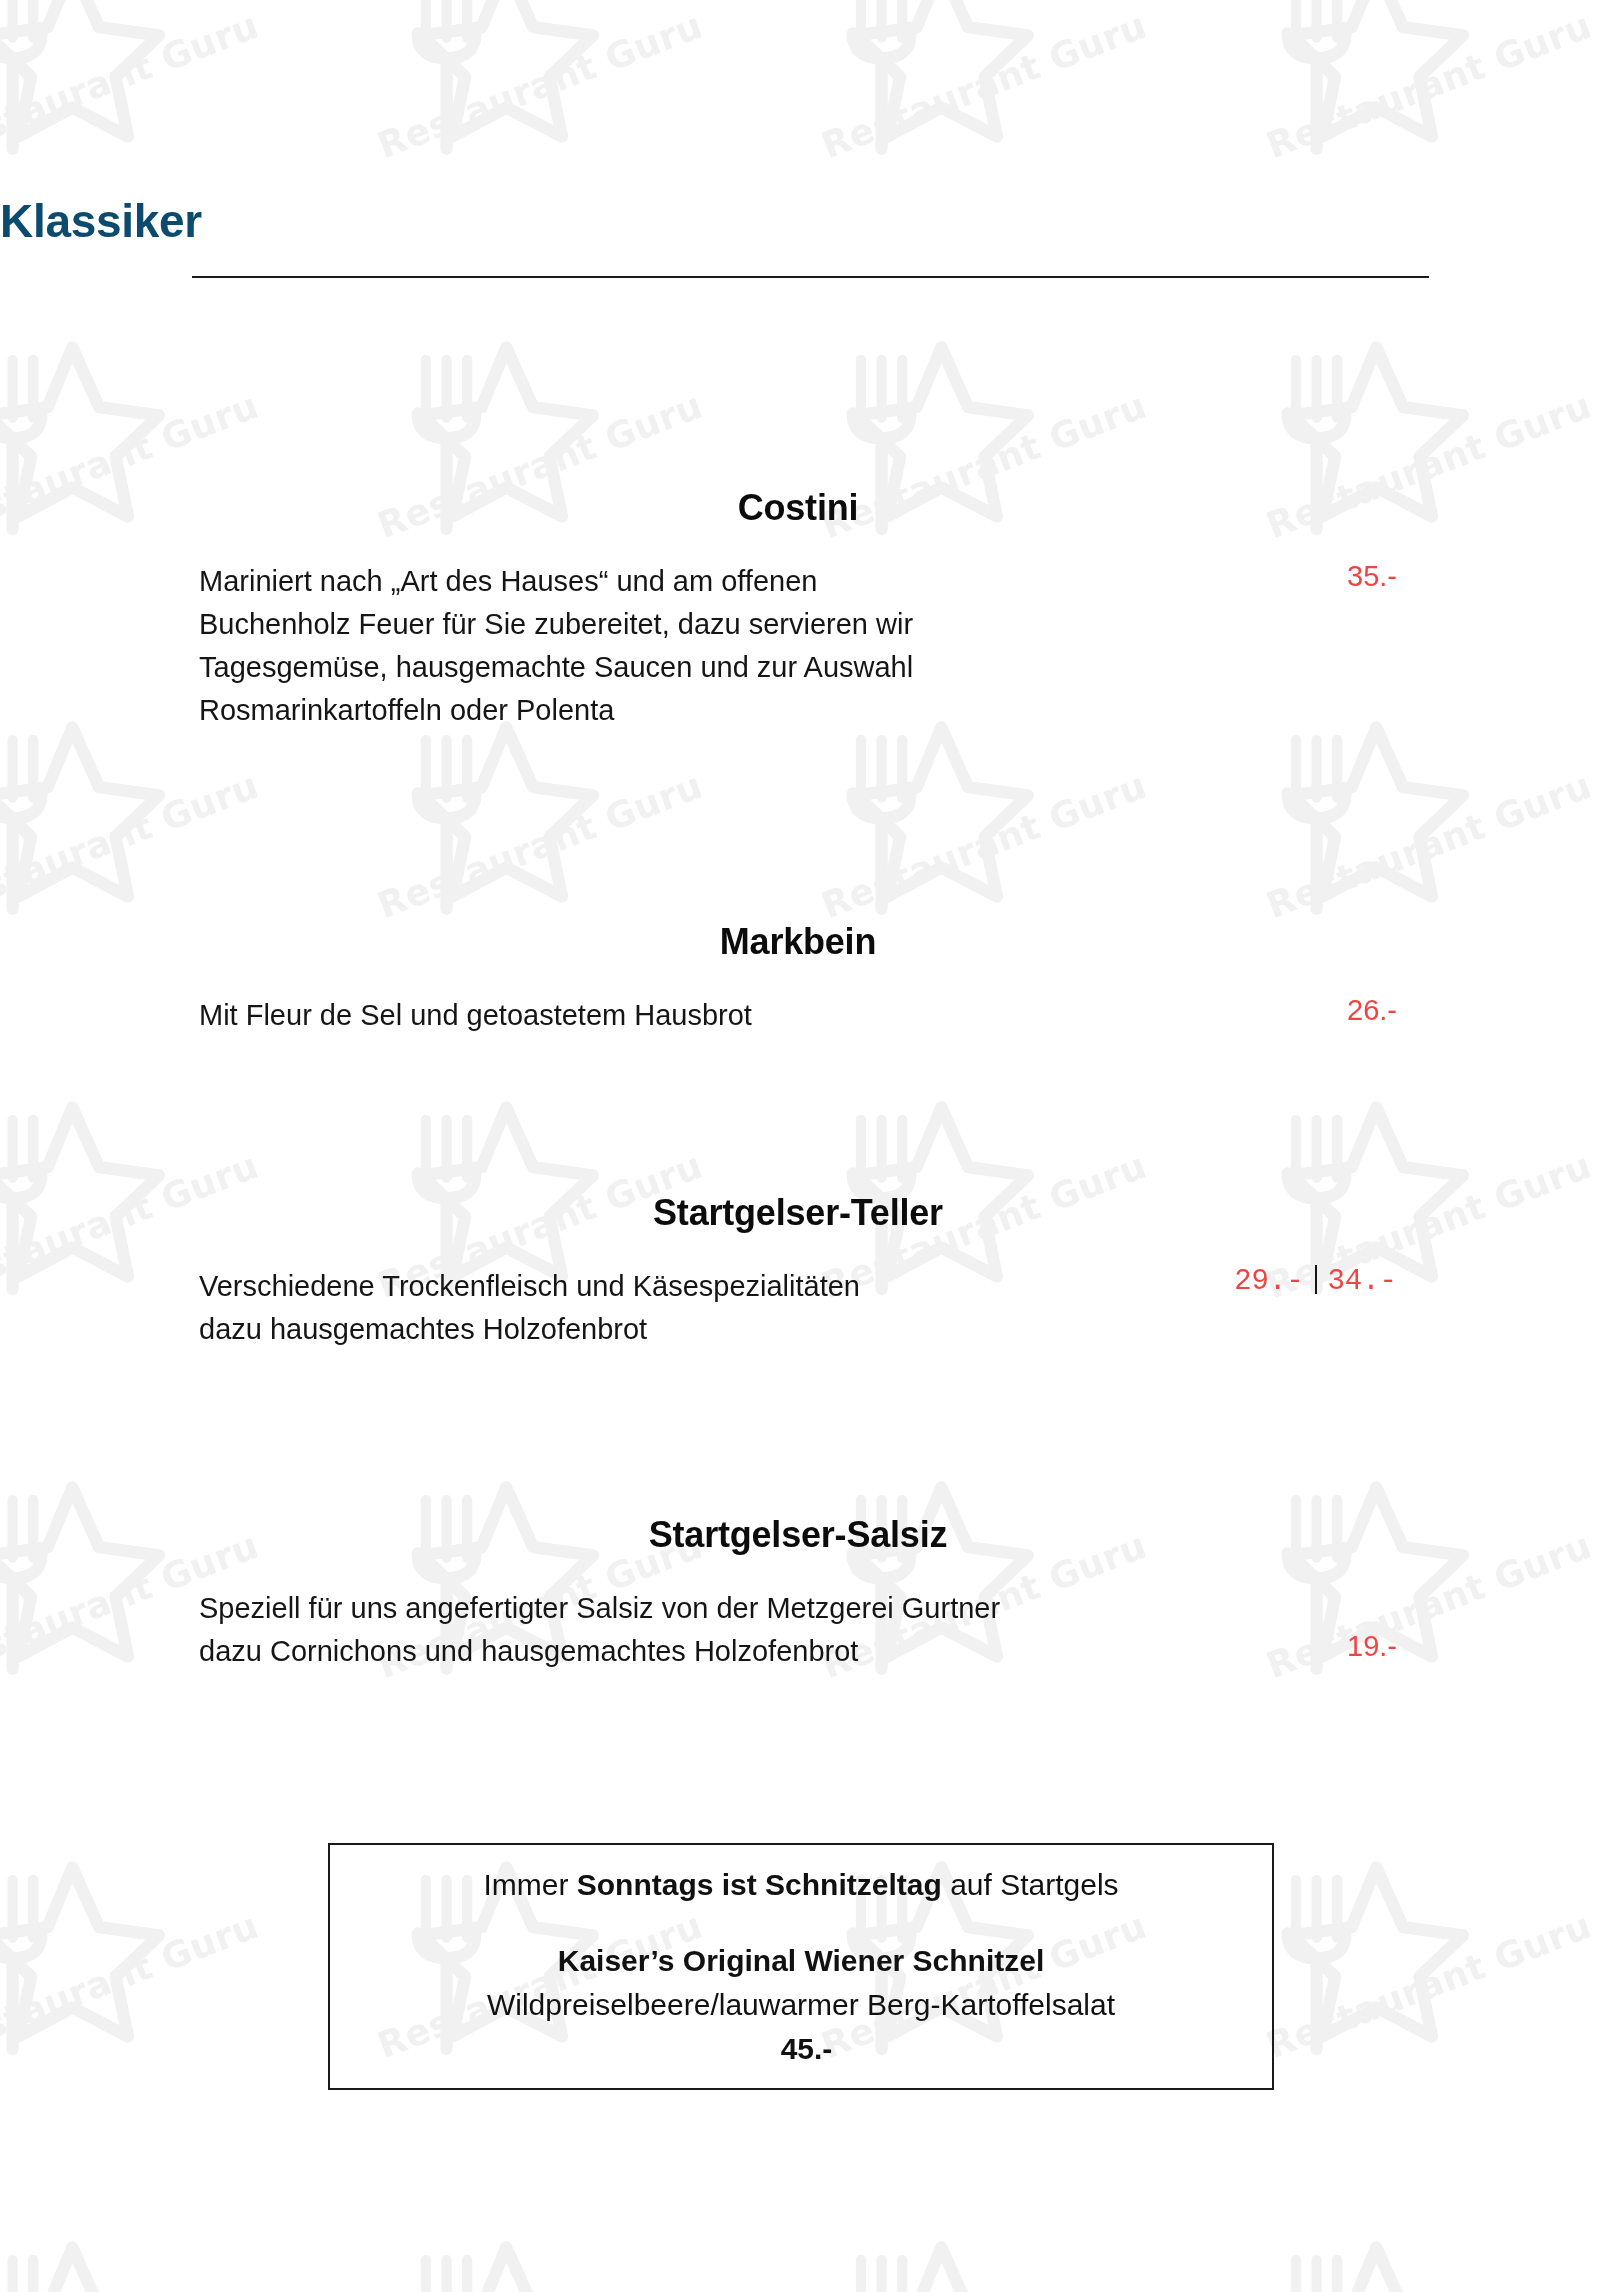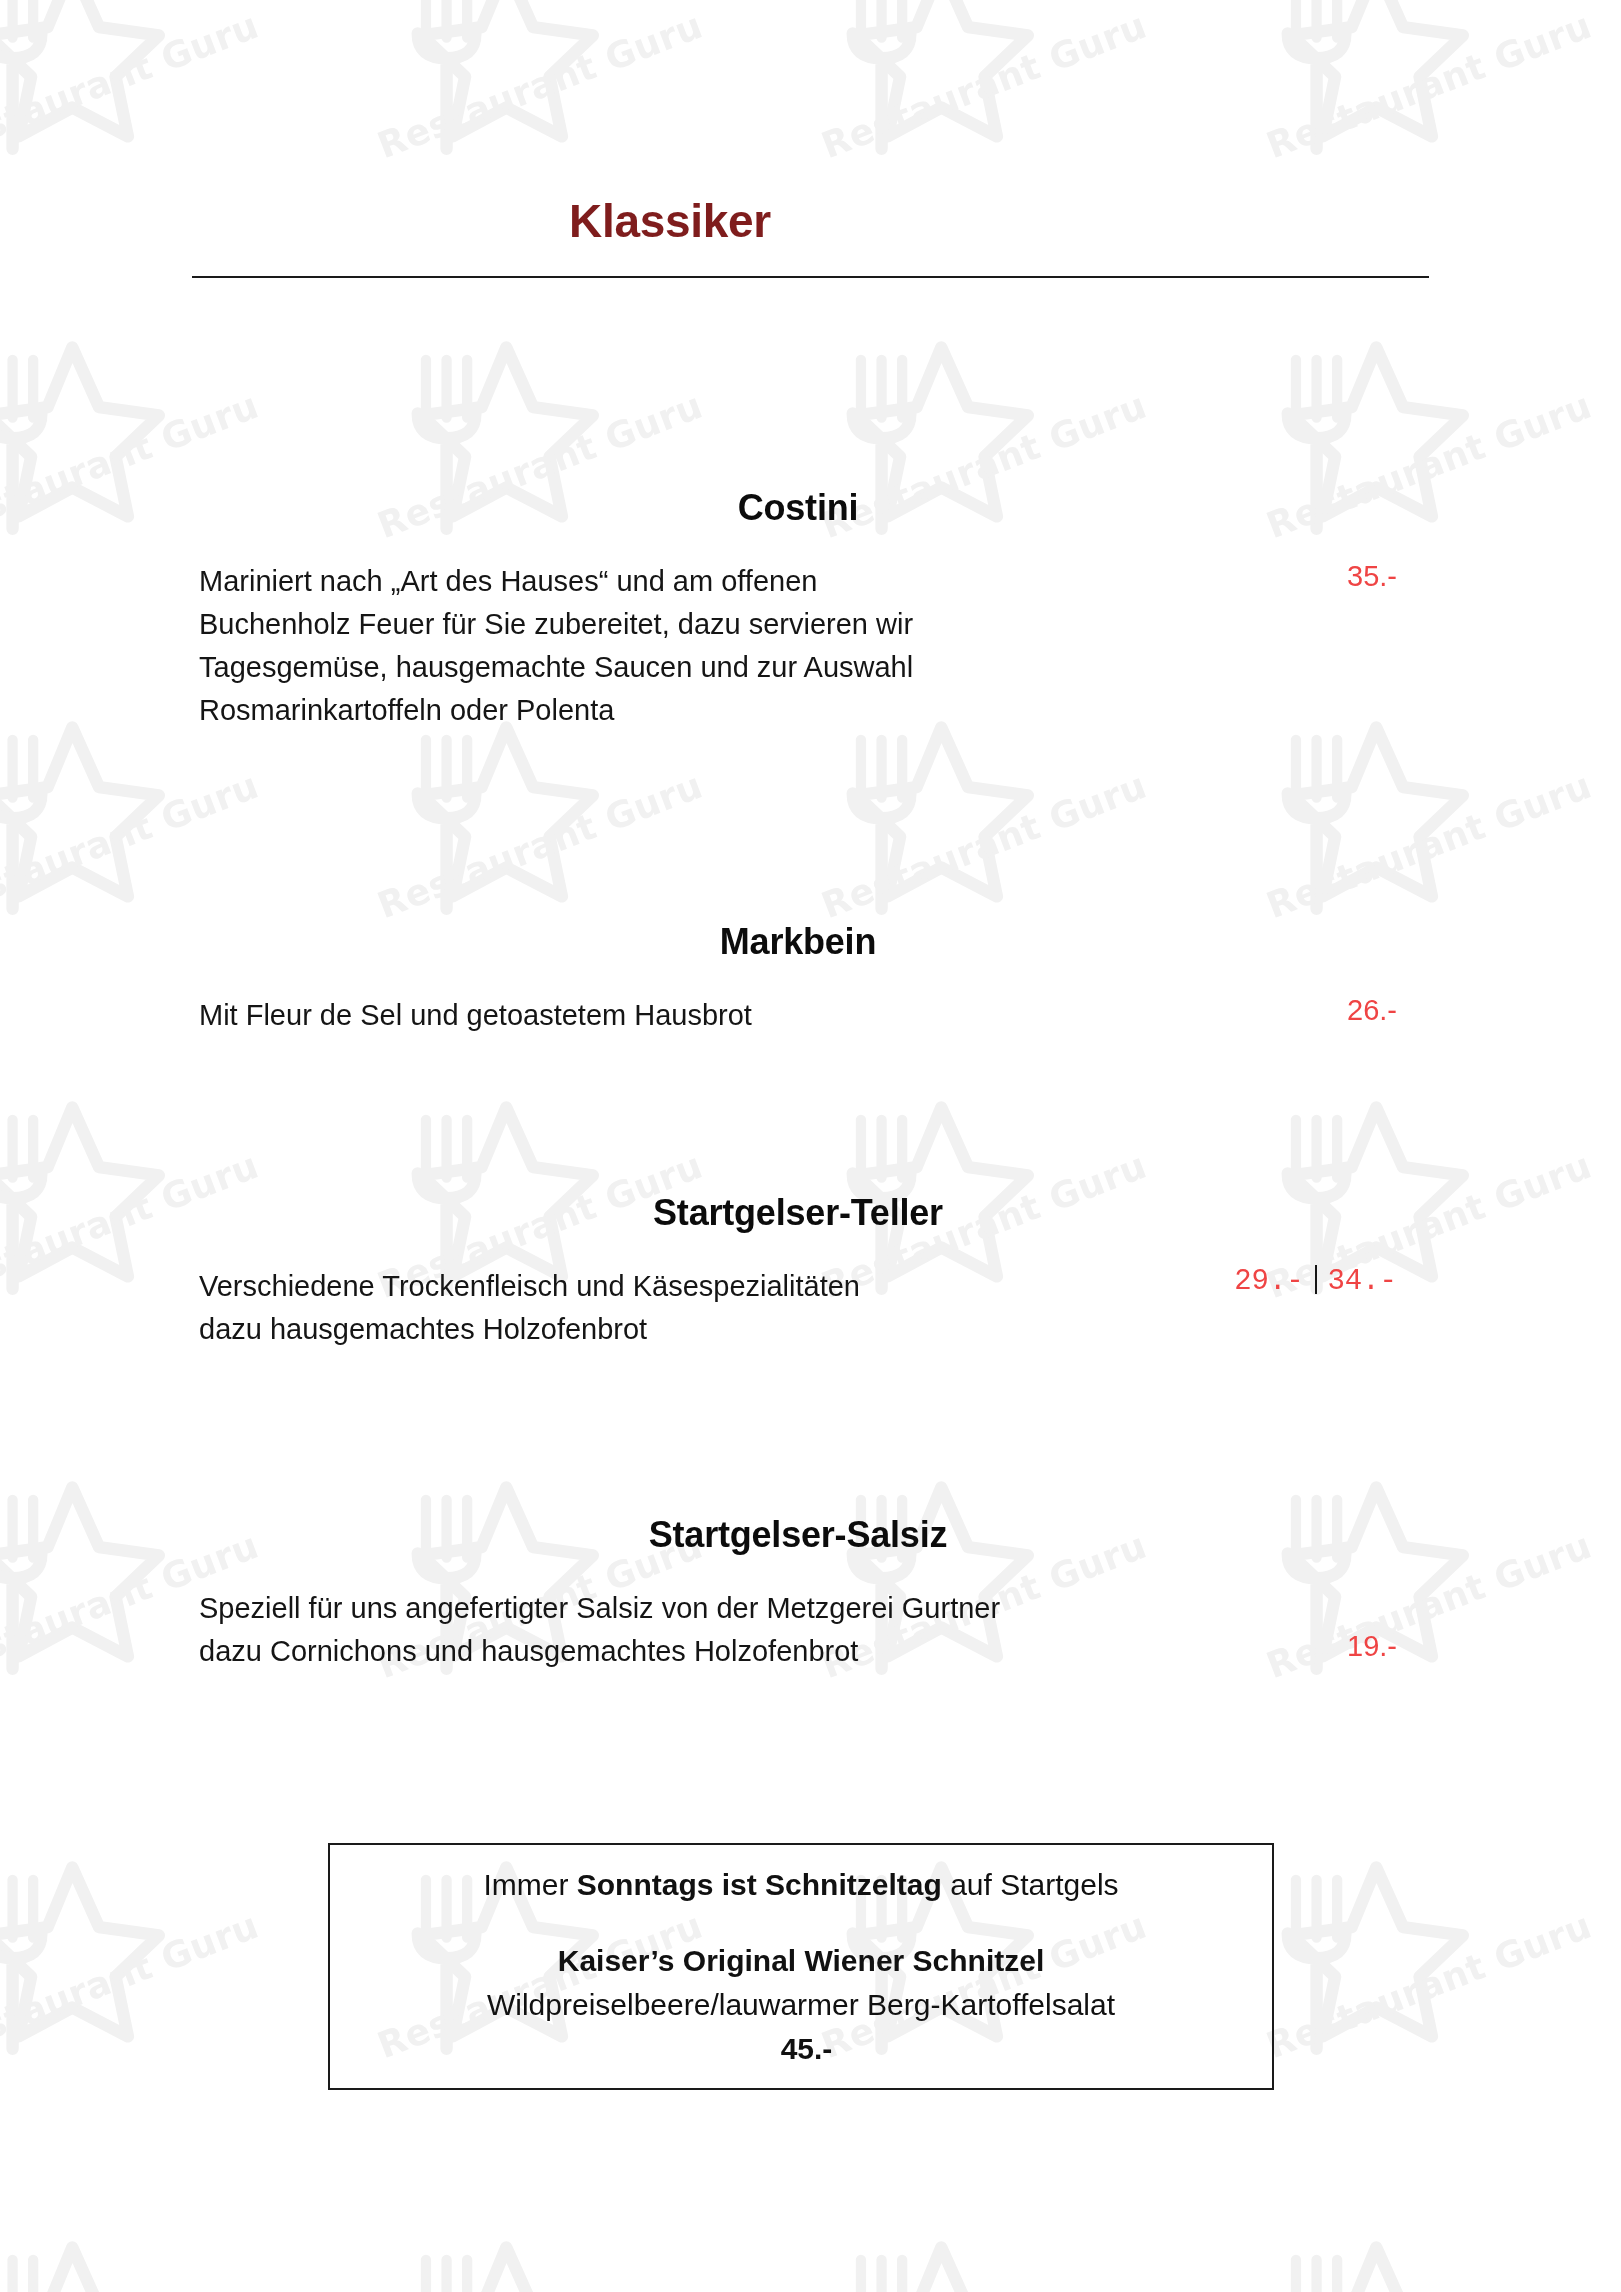--- a/index.html
+++ b/index.html
@@ -74,25 +74,25 @@
   .content {
     position: relative;
     z-index: 2;
   }
 
   .page-title {
     position: absolute;
     left: 0;
     top: 194px;
     width: 1340px;
-    text-align: center;
+    text-align: left;
     font-size: 46px;
     font-weight: 700;
     letter-spacing: -0.3px;
-    color: #7f1d1d;
+    color: #0c4a6e;
   }
   .title-rule {
     position: absolute;
     left: 192px;
     top: 276px;
     width: 1237px;
     height: 0;
     border-top: 2px solid #1a1a1a;
   }
 

